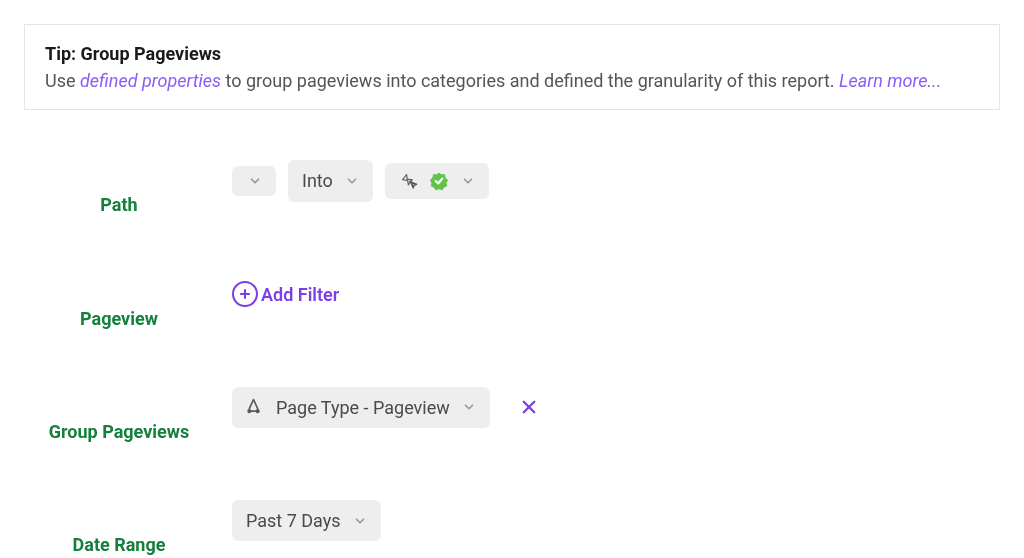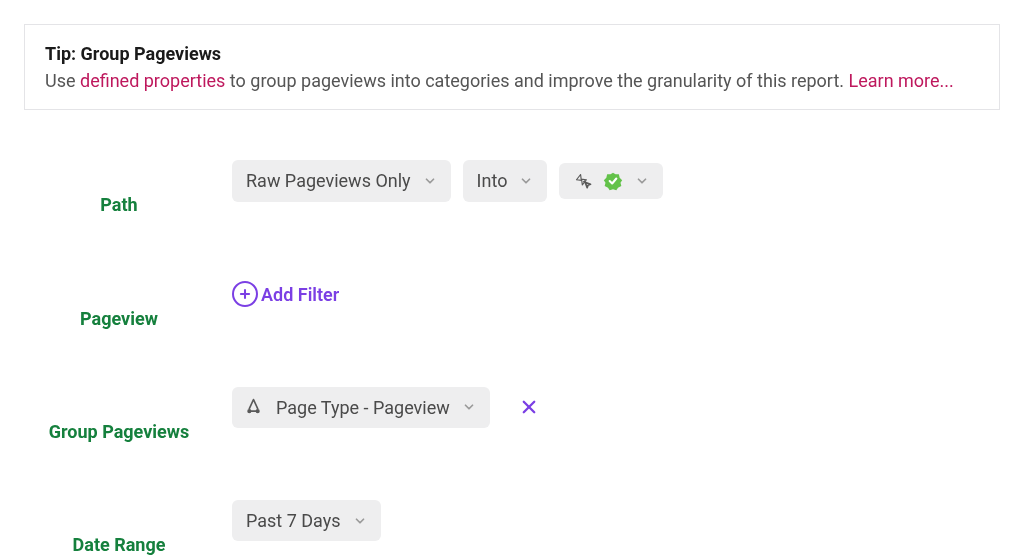--- a/index.html
+++ b/index.html
@@ -22,23 +22,24 @@
       font-weight: 700;
       color: #1a1a1a;
       font-size: 18px;
     }
     .tip-body {
       color: #555;
       font-size: 18px;
       margin-top: 2px;
     }
     .tip-link {
-      color: #be185d;
+      color: #8b5cf6;
       text-decoration: none;
       cursor: pointer;
+      font-style: italic;
     }
 
     .form-grid {
       display: grid;
       grid-template-columns: 190px 1fr;
       column-gap: 18px;
       row-gap: 40px;
       align-items: center;
     }
     .form-label {
@@ -130,30 +131,29 @@
     }
 
     svg { display: block; }
   </style>
 </head>
 <body>
 
 <div class="tip-box">
   <div class="tip-title">Tip: Group Pageviews</div>
   <div class="tip-body">
-    <span>Use </span><a class="tip-link">defined properties</a><span> to group pageviews into categories and improve the granularity of this report. </span><a class="tip-link">Learn more...</a>
+    <span>Use </span><a class="tip-link">defined properties</a><span> to group pageviews into categories and defined the granularity of this report. </span><a class="tip-link">Learn more...</a>
   </div>
 </div>
 
 <div class="form-grid">
 
   <div class="form-label">Path</div>
   <div class="form-controls">
     <div class="chip">
-      <span class="text">Raw Pageviews Only</span>
       <span class="chev">
         <svg width="14" height="14" viewBox="0 0 24 24" fill="none" stroke="currentColor" stroke-width="3" stroke-linecap="round" stroke-linejoin="round">
             <polyline points="6 9 12 15 18 9"></polyline>
           </svg>
       </span>
     </div>
 
     <div class="chip">
       <span class="text">Into</span>
       <span class="chev">

